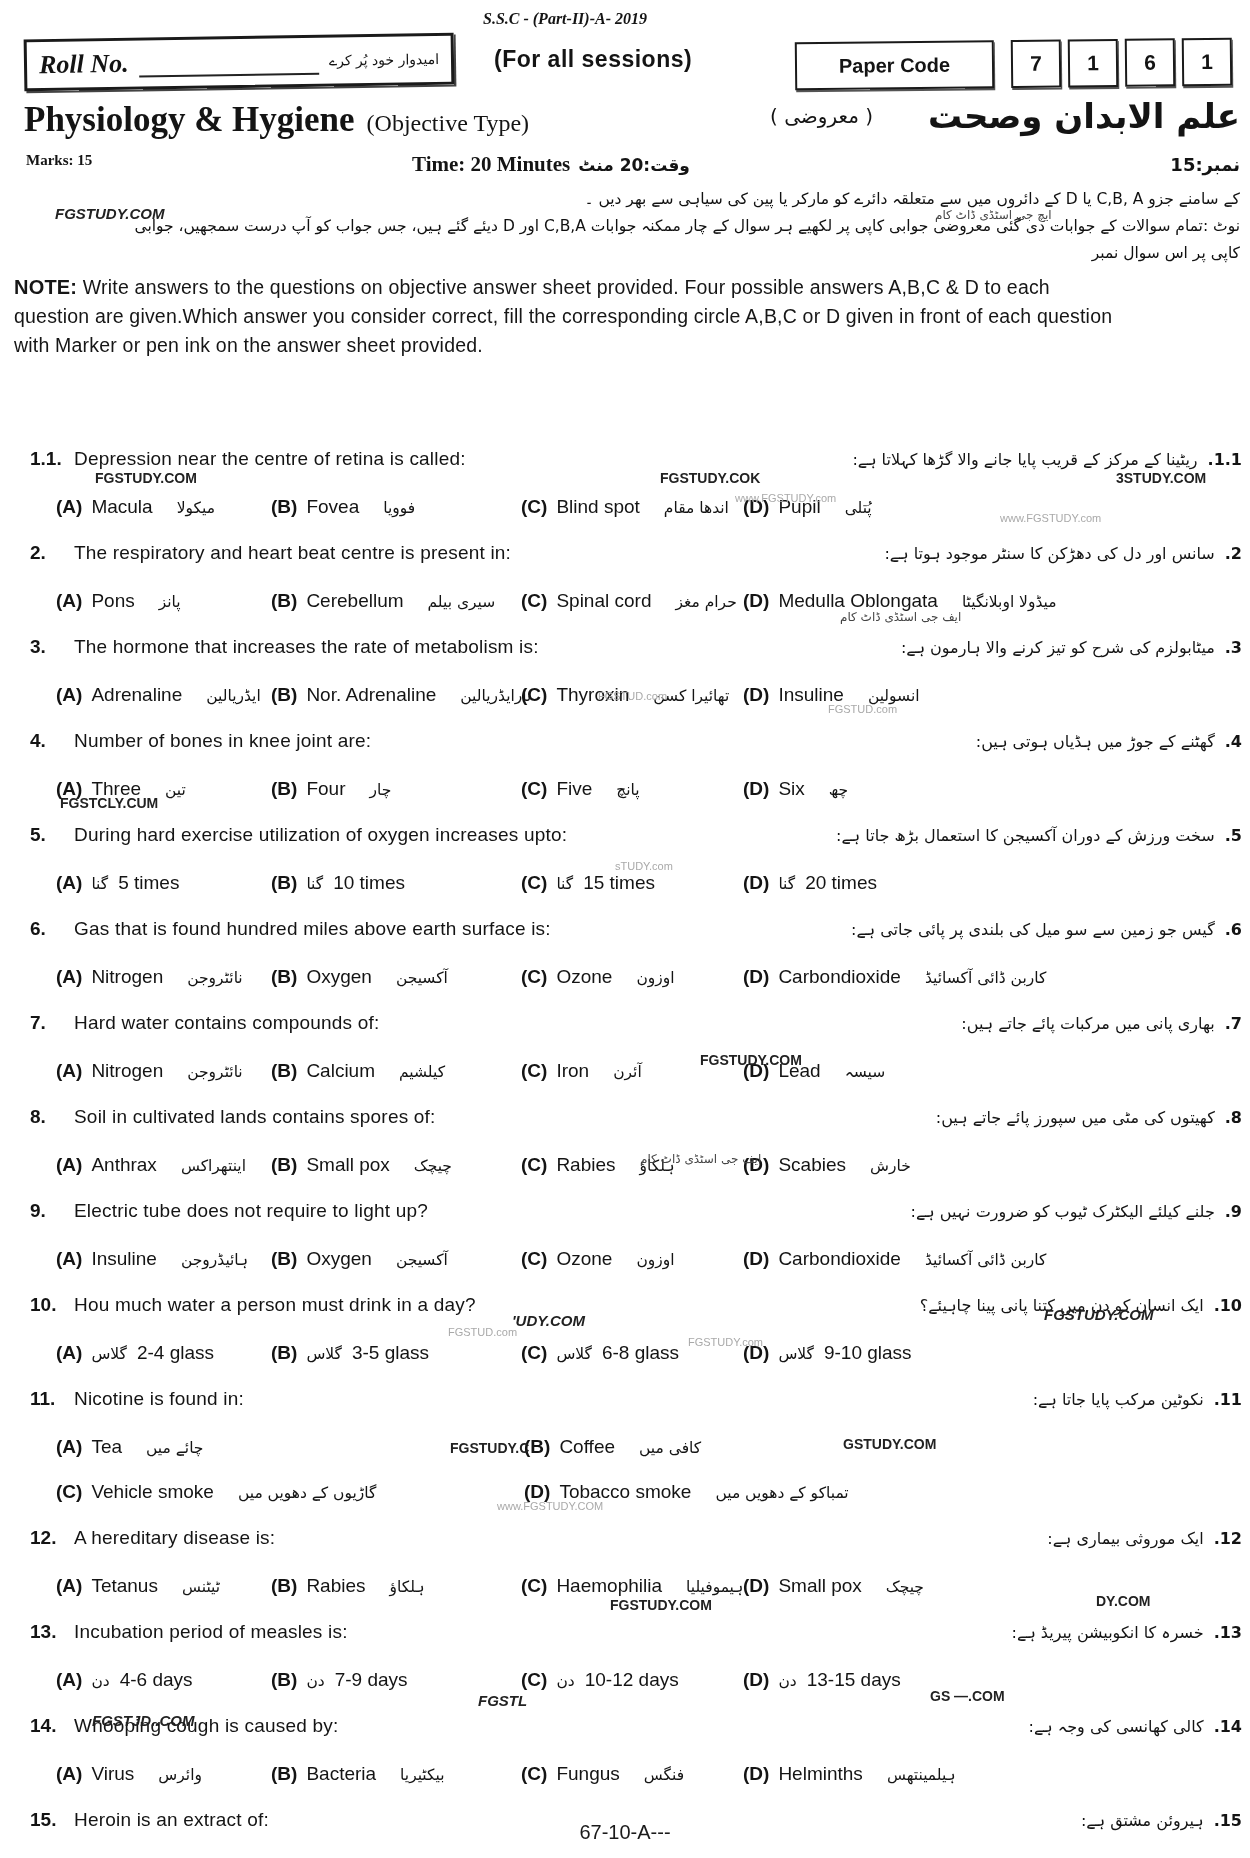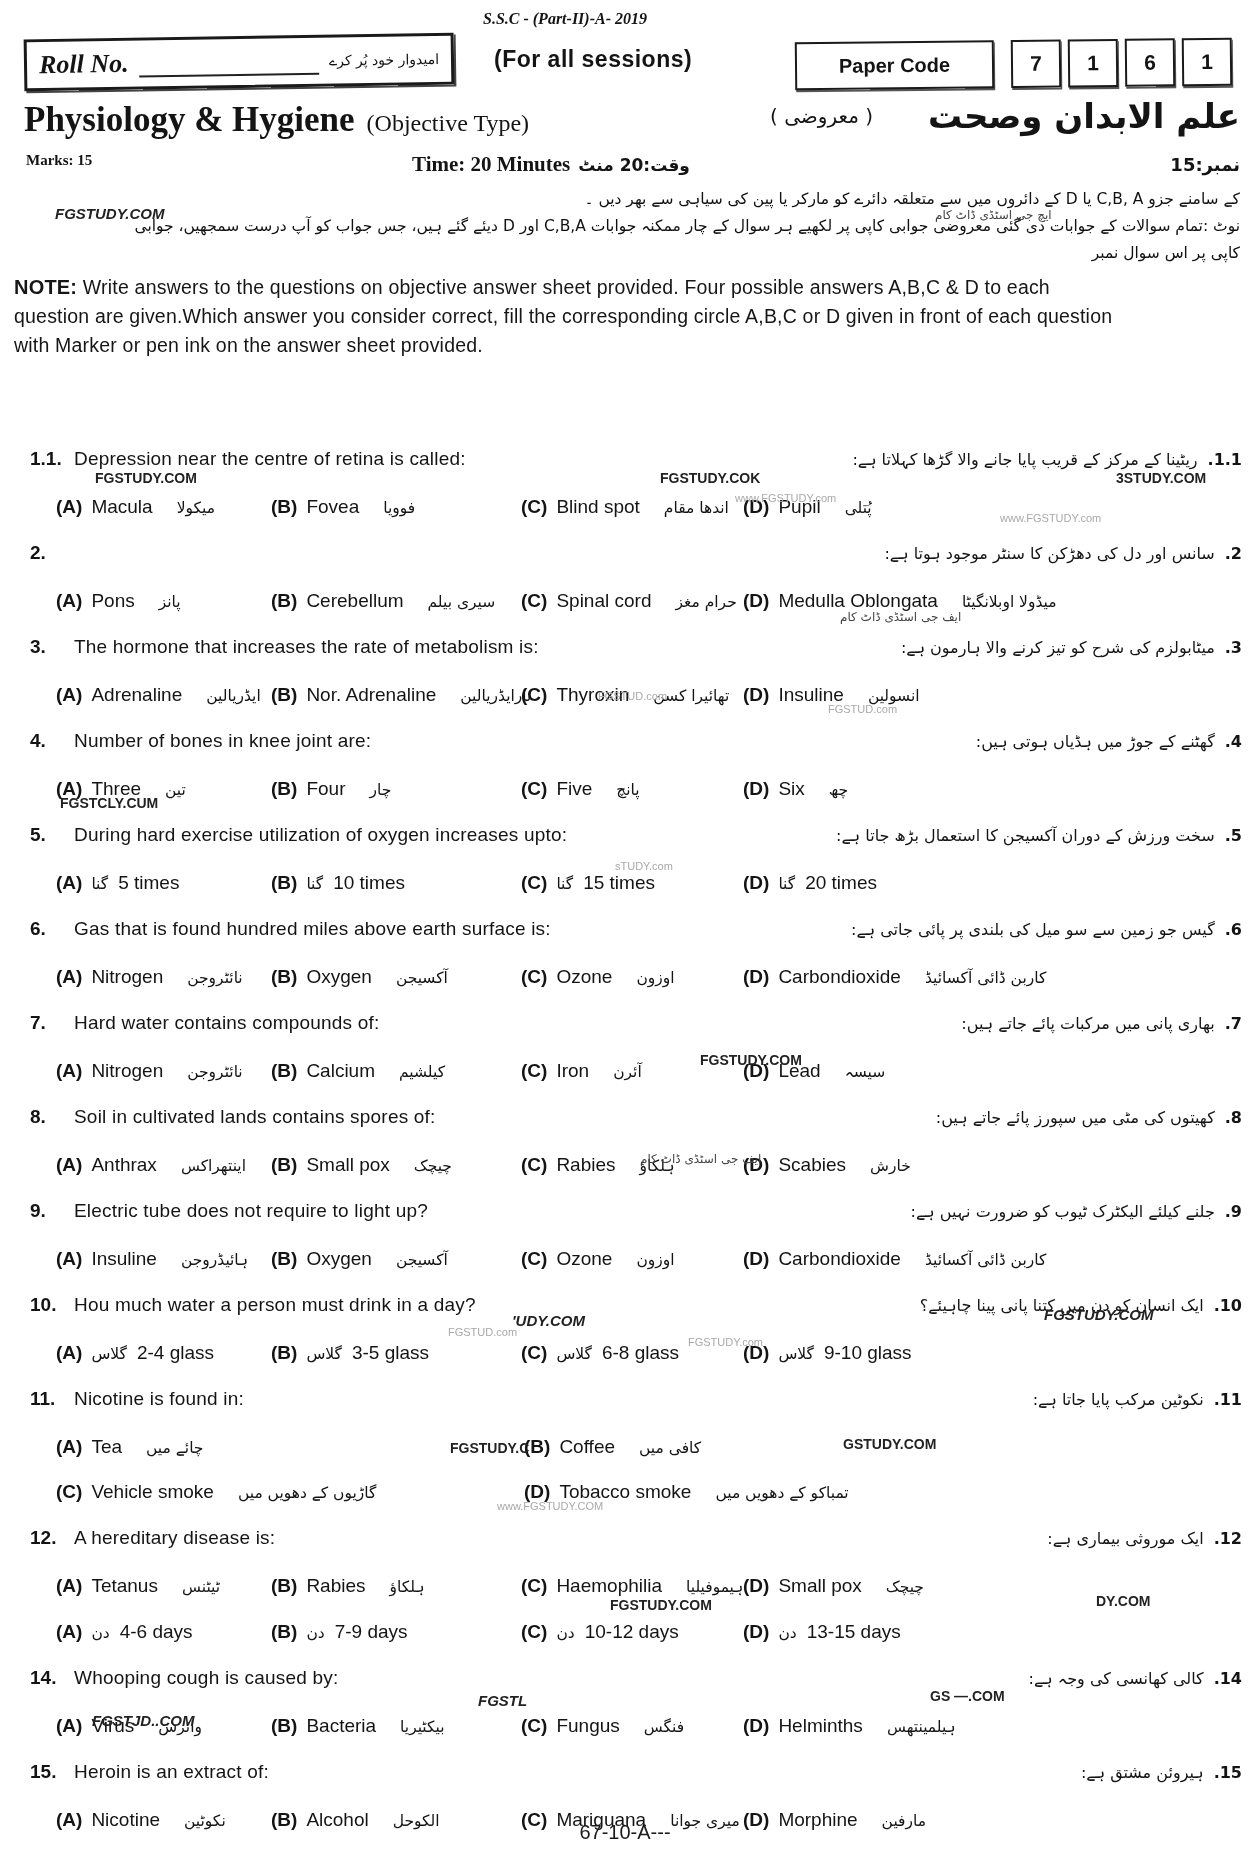--- a/index.html
+++ b/index.html
@@ -159,20 +159,21 @@
     <span class="opt-letter">(D)</span>
     <span class="opt-en">Pupil</span>
     <span class="opt-ur" dir="rtl">پُتلی</span>
   </div>
 </div>
   </div>
 
   <div class="question">
     <div class="q-line">
       <span class="q-no">2.</span>
+      <span class="q-en">The respiratory and heart beat centre is present in:</span>
       <span class="q-ur-wrap">
         <span class="q-ur" dir="rtl">سانس اور دل کی دھڑکن کا سنٹر موجود ہوتا ہے:</span>
         <span class="q-ur-no">.2</span>
       </span>
     </div>
     <div class="q-opts">
   <div class="opt">
     <span class="opt-letter">(A)</span>
     <span class="opt-en">Pons</span>
     <span class="opt-ur" dir="rtl">پانز</span>
@@ -552,20 +553,28 @@
 
   <div class="opt">
     <span class="opt-letter">(D)</span>
     <span class="opt-en">Small pox</span>
     <span class="opt-ur" dir="rtl">چیچک</span>
   </div>
 </div>
   </div>
 
   <div class="question ur-first">
+    <div class="q-line">
+      <span class="q-no">13.</span>
+      <span class="q-en">Incubation period of measles is:</span>
+      <span class="q-ur-wrap">
+        <span class="q-ur" dir="rtl">خسرہ کا انکوبیشن پیریڈ ہے:</span>
+        <span class="q-ur-no">.13</span>
+      </span>
+    </div>
     <div class="q-opts">
   <div class="opt">
     <span class="opt-letter">(A)</span>
     <span class="opt-en">4-6 days</span>
     <span class="opt-ur" dir="rtl">دن</span>
   </div>
 
   <div class="opt">
     <span class="opt-letter">(B)</span>
     <span class="opt-en">7-9 days</span>

